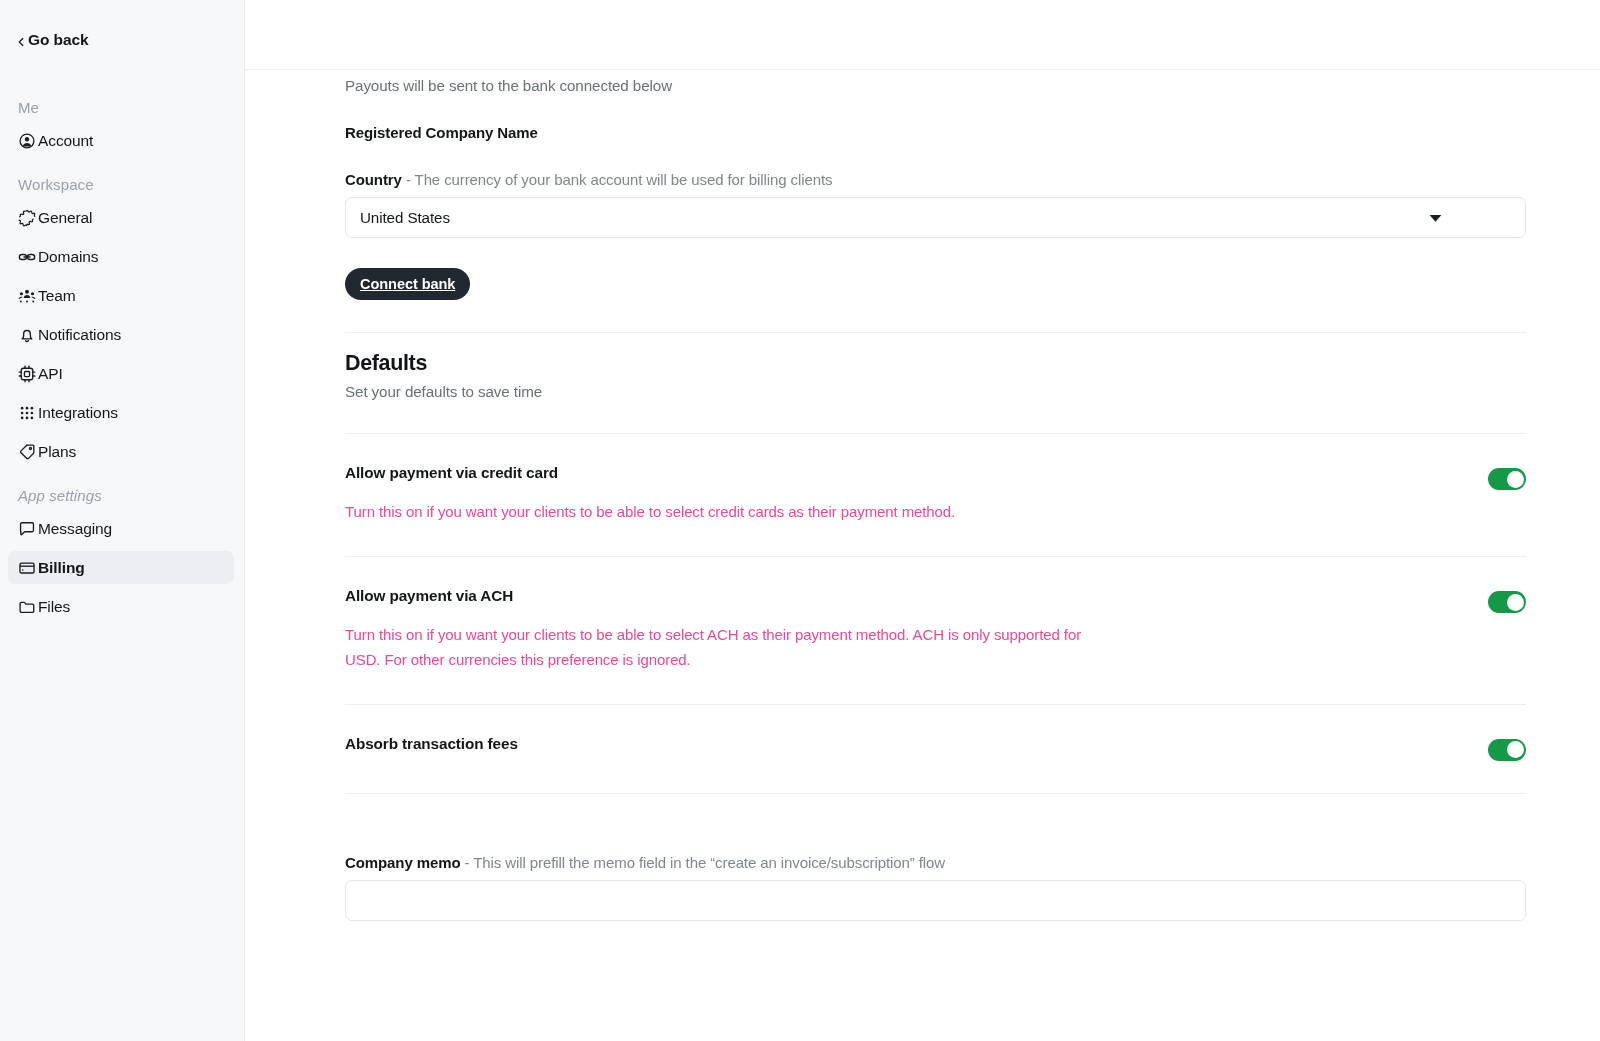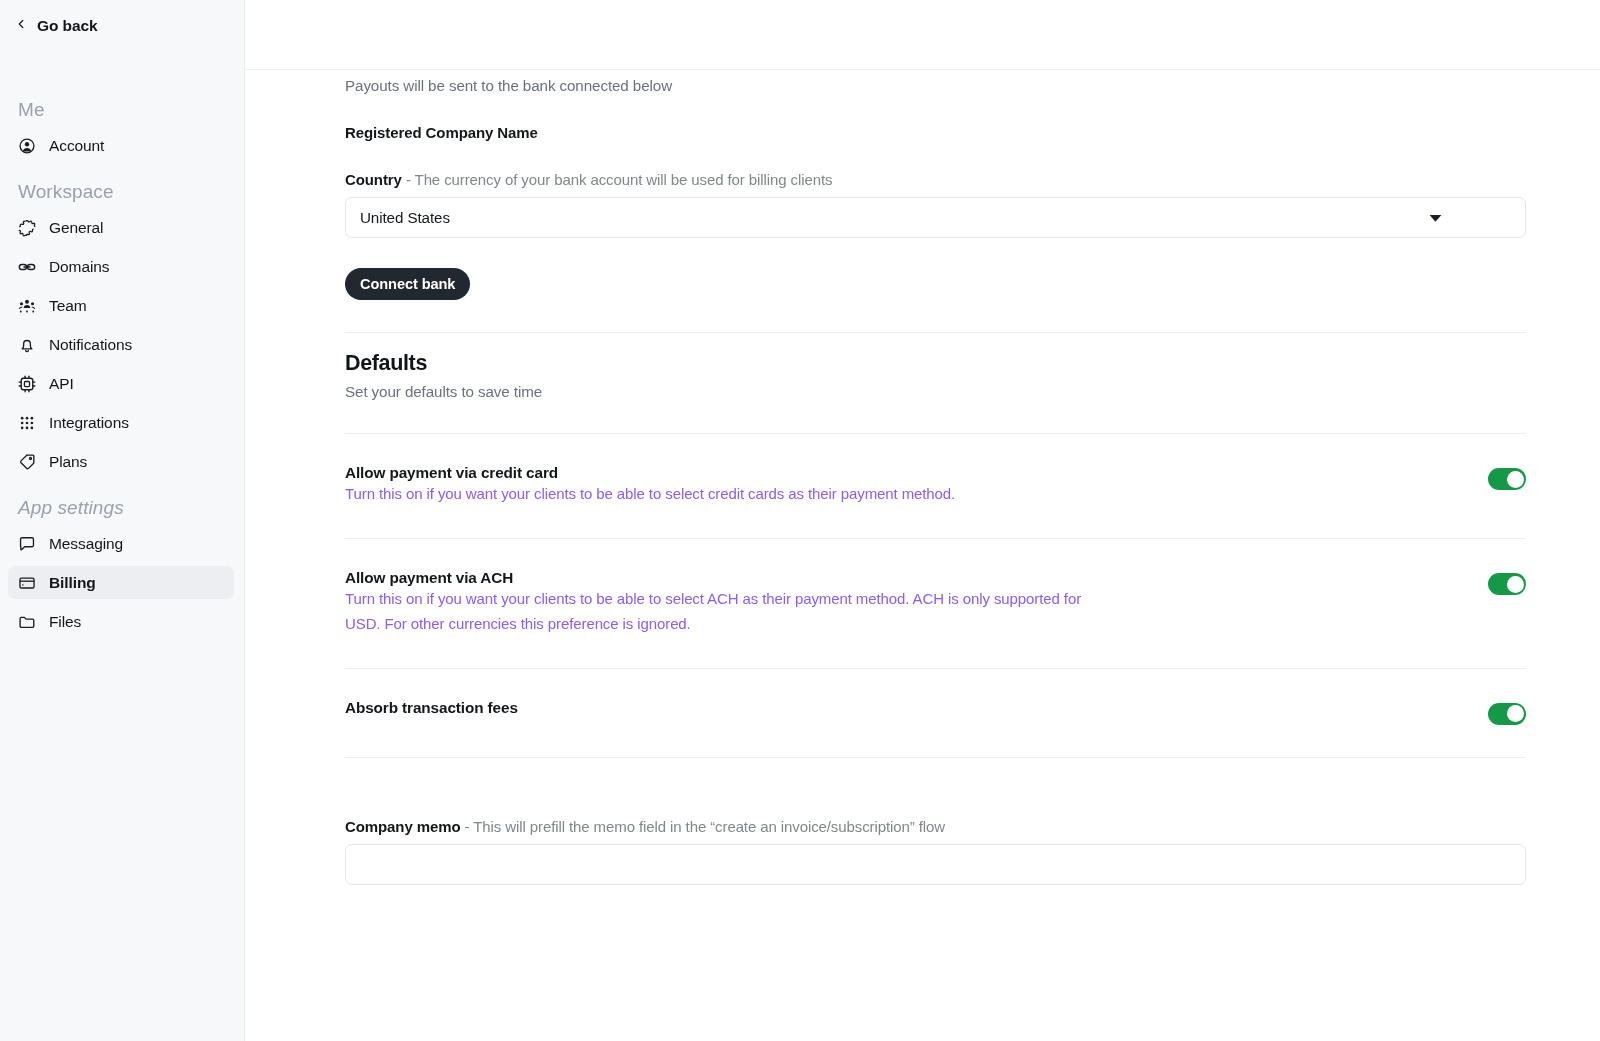--- a/index.html
+++ b/index.html
@@ -24,22 +24,21 @@
     width: 245px;
     min-width: 245px;
     height: 1041px;
     background: #f7f8fa;
     border-right: 1px solid #ebedf0;
     position: relative;
   }
 
   .go-back {
     display: flex;
-    align-items: flex-start;
-    gap: 9px;
+    align-items: flex-end;
     padding: 0 0 0 14px;
     height: 32px;
     margin-top: 17px;
     cursor: pointer;
     user-select: none;
   }
   .go-back .chev {
     display: inline-flex;
     align-items: center;
     justify-content: center;
@@ -48,34 +47,34 @@
     color: #1a1d21;
   }
   .go-back .label {
     font-size: 15.5px;
     font-weight: 700;
     color: #14171a;
     letter-spacing: -0.1px;
   }
 
   .nav-section-label {
-    font-size: 19px;
+    font-size: 15px;
     color: #9aa1ab;
     padding-left: 18px;
     margin-bottom: 8px;
     letter-spacing: 0.1px;
   }
   .sec-me { margin-top: 50px; }
   .sec-workspace { margin-top: 19px; }
   .sec-appsettings { margin-top: 19px; font-style: italic; }
 
   .nav-item {
     display: flex;
     align-items: center;
-    gap: 13px;
+    gap: 2px;
     height: 33px;
     margin: 0 10px 6px 8px;
     padding-left: 9px;
     border-radius: 7px;
     cursor: pointer;
     user-select: none;
   }
   .nav-item.active { background: #eceef1; }
   .nav-item .ic {
     width: 19px;
@@ -195,20 +194,21 @@
     padding: 0 15px;
     background: #222830;
     color: #ffffff;
     border: none;
     border-radius: 16px;
     font-family: "Liberation Sans", sans-serif;
     font-size: 14.6px;
     font-weight: 600;
     letter-spacing: -0.1px;
     cursor: pointer;
+    text-decoration: underline;
   }
 
   .divider {
     height: 1px;
     background: #eceef0;
     width: 1181px;
     margin: 0;
   }
 
   .mt-after-btn { margin-top: 32px; }
@@ -224,22 +224,22 @@
   }
   .toggle-text { max-width: 770px; }
   .toggle-title {
     font-size: 15.3px;
     font-weight: 600;
     color: #14171a;
     letter-spacing: -0.1px;
   }
   .toggle-desc {
     font-size: 15px;
-    color: #8b5cf6;
-    margin-top: 0;
+    color: #ec4899;
+    margin-top: 18px;
     line-height: 1.62;
     letter-spacing: -0.1px;
   }
 
   .switch {
     width: 38px;
     height: 22px;
     border-radius: 11px;
     background: #159947;
     position: relative;

